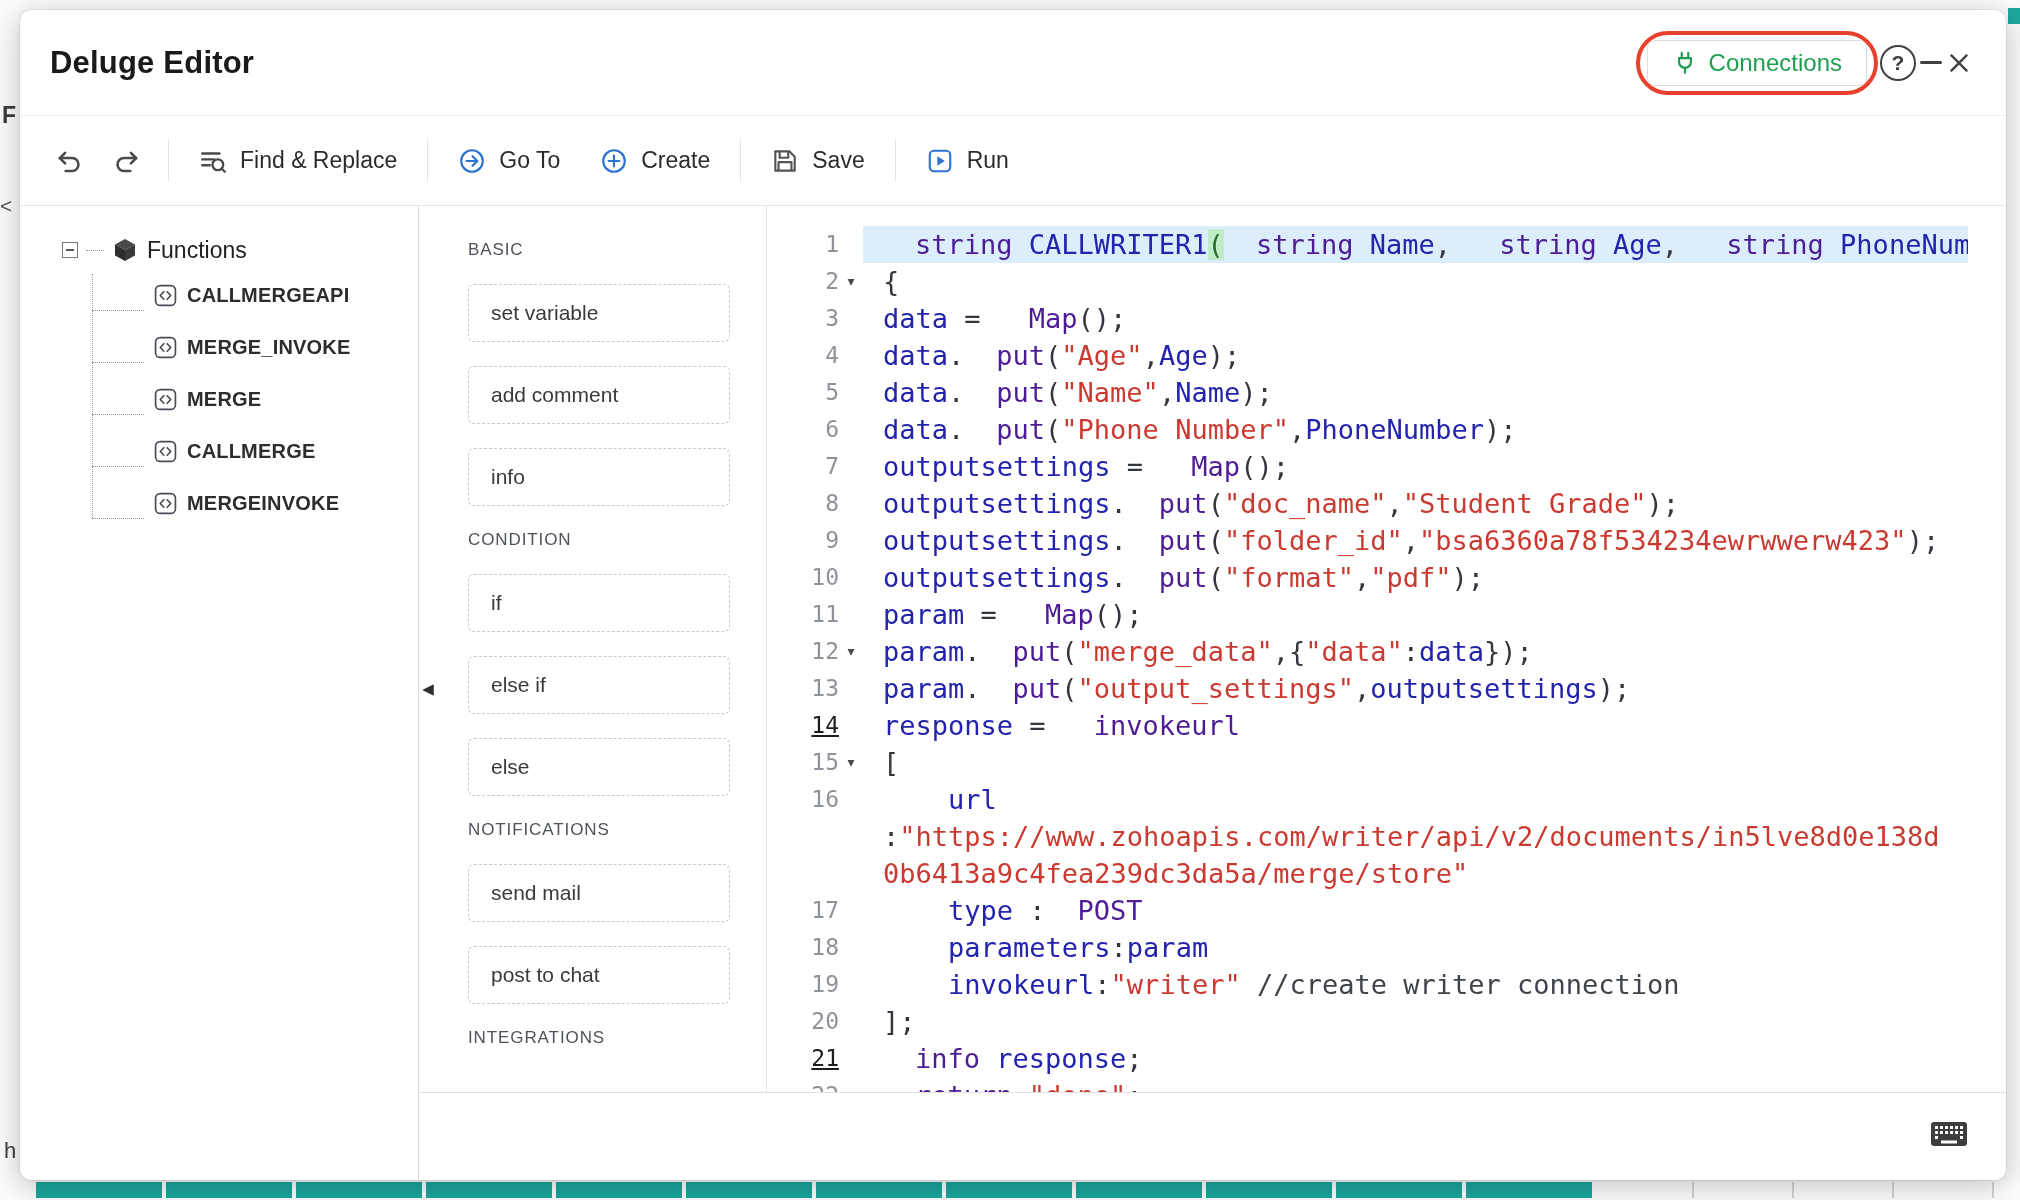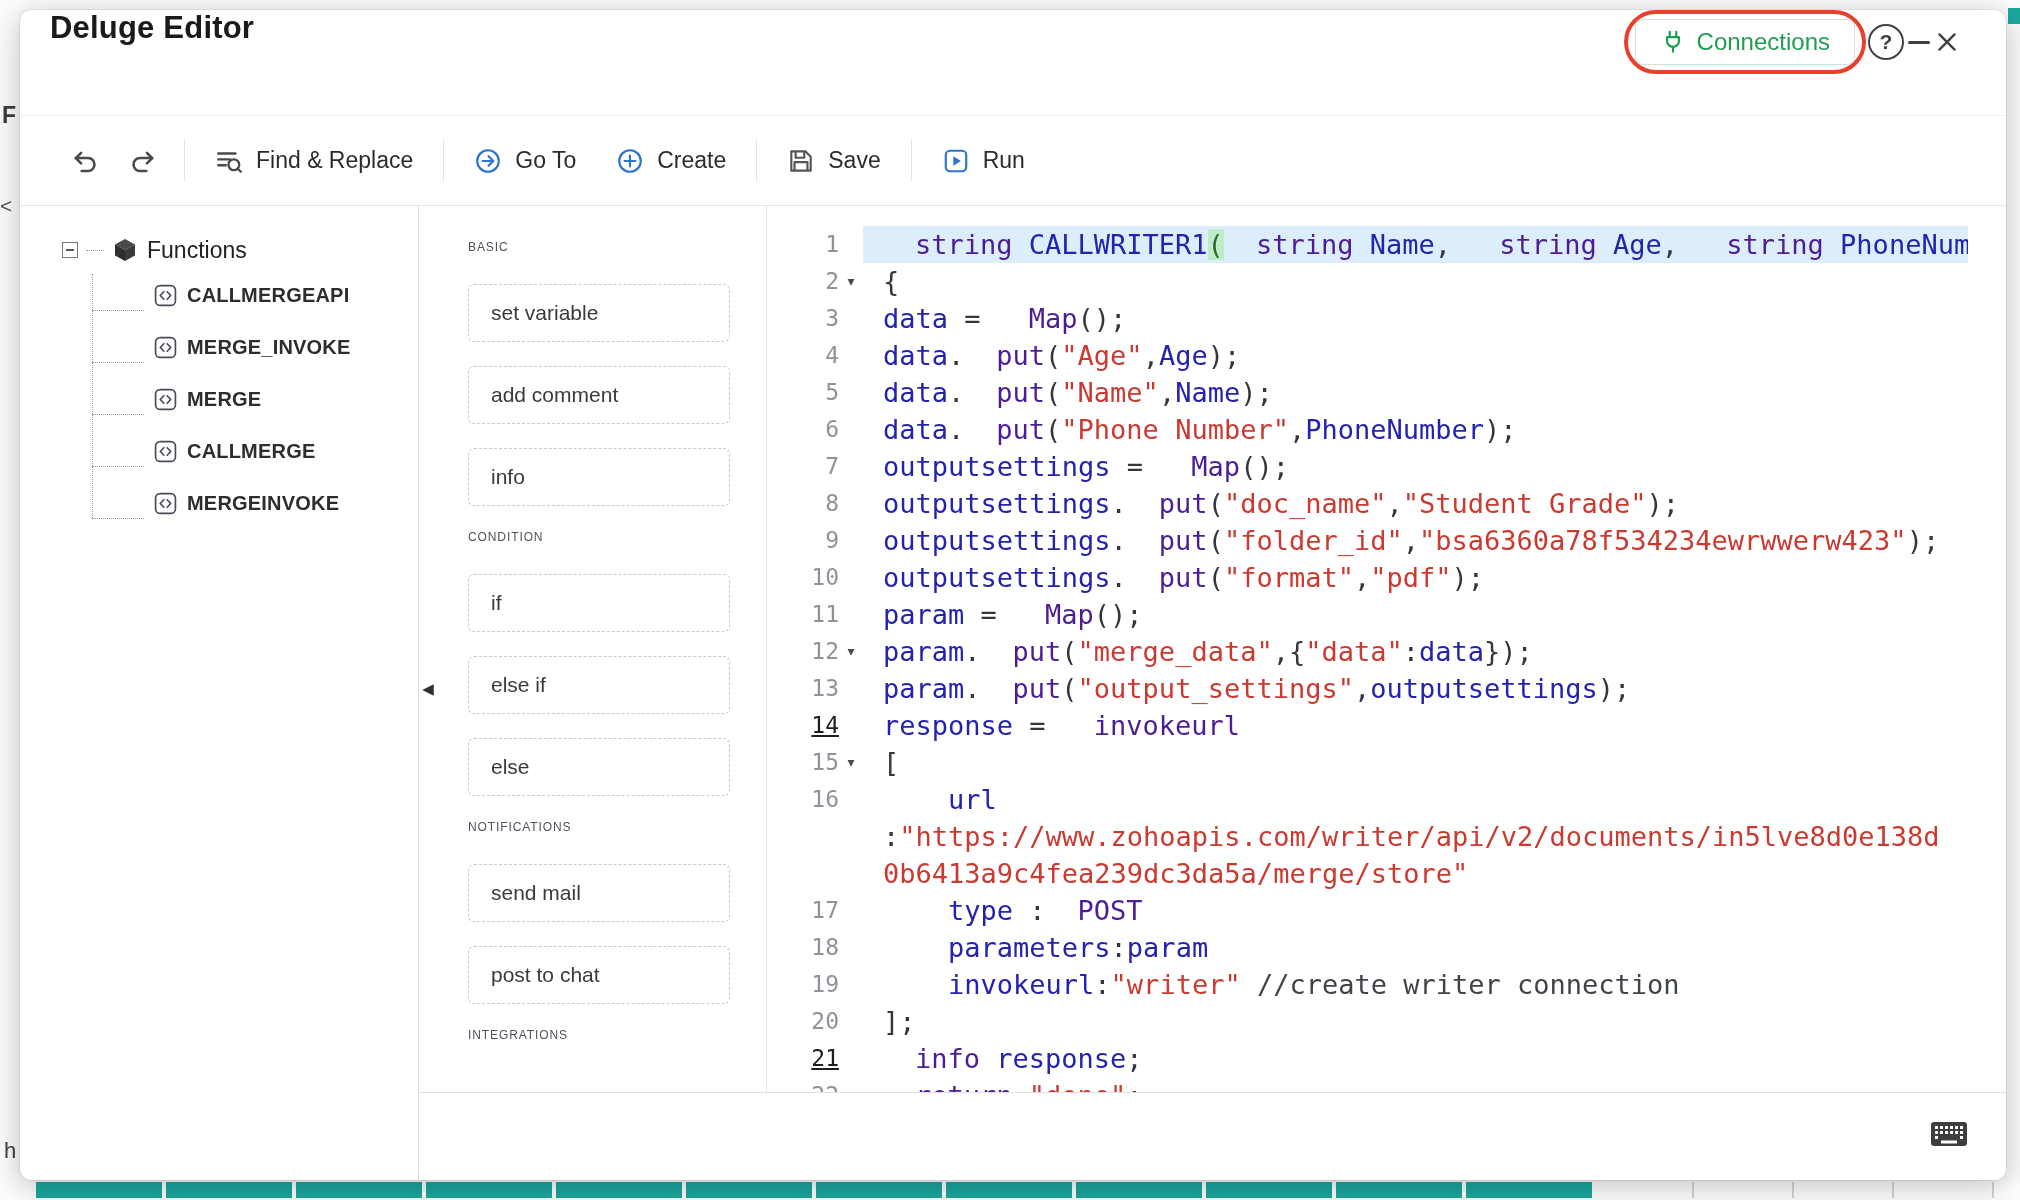--- a/index.html
+++ b/index.html
@@ -25,39 +25,39 @@
   .bg-corner { position:absolute; right:0; top:8px; width:12px; height:16px; background:#1ba89f; }
 
   
   .modal {
     position:absolute; left:20px; top:10px; width:1986px; height:1170px;
     background:#fff; border-radius:12px; overflow:hidden;
     box-shadow:0 6px 30px rgba(0,0,0,.25), 0 0 0 1px rgba(0,0,0,.05);
   }
 
   
-  .header { height:106px; display:flex; align-items:flex-start; padding:0 44px 0 30px; border-bottom:1px solid #f0f0f0; }
+  .header { height:106px; display:flex; align-items:center; padding:0 32px 0 30px; border-bottom:1px solid #f0f0f0; }
   .title { font-size:31px; font-weight:700; color:#1a1a1a; letter-spacing:.2px; }
   .header-right { margin-left:auto; display:flex; align-items:center; }
   .conn-annotation { border:4px solid #e8402d; border-radius:32px; padding:5px 7px; }
   .conn-btn {
     display:flex; align-items:center; gap:11px; background:#fff; cursor:pointer;
     border:1px solid #dcdcdc; border-radius:8px; padding:8px 24px;
     font-family:inherit; font-size:24px; color:#1e9e50;
   }
   .icon-btn { background:none; border:none; cursor:pointer; display:flex; align-items:center; justify-content:center; padding:2px; }
   .help-circle {
     width:36px; height:36px; border:2.5px solid #414141; border-radius:50%;
     display:flex; align-items:center; justify-content:center;
     font-size:21px; font-weight:700; color:#414141;
   }
   .min-bar { width:22px; height:3px; background:#414141; border-radius:2px; }
 
   
-  .toolbar { height:90px; display:flex; align-items:center; padding-left:34px; border-bottom:1px solid #e6e6e6; }
+  .toolbar { height:90px; display:flex; align-items:center; padding-left:18px; border-bottom:1px solid #e6e6e6; }
   .tbtn {
     display:flex; align-items:center; gap:13px; background:none; border:none; cursor:pointer;
     font-family:inherit; font-size:23px; color:#2b2b2b; padding:10px 20px;
   }
   .tbtn.icon-only { padding:10px 16px; }
   .tsep { width:1px; height:42px; background:#e3e3e3; margin:0 10px; }
 
   
   .body-row { display:flex; height:974px; position:relative;padding-left:20px; }
 
@@ -79,21 +79,21 @@
   .right-col { flex:1; display:flex; flex-direction:column; position:relative; min-width:0; }
   .collapse-handle {
     position:absolute; left:0px; top:468px; width:18px; height:30px; z-index:5;
     display:flex; align-items:center; justify-content:center;
     color:#2e2e2e; font-size:15px; cursor:pointer;
   }
   .work-row { display:flex; height:887px; border-bottom:1px solid #e2e2e2; overflow:hidden; }
 
   
   .snippet-panel { width:348px; flex:0 0 348px; padding:34px 37px 0 49px; border-right:1px solid #e2e2e2; overflow:hidden; }
-  .sec-label { font-size:12px; letter-spacing:.9px; color:#4d525b; font-weight:500; height:20px; margin-bottom:24px; }
+  .sec-label { font-size:17px; letter-spacing:.9px; color:#4d525b; font-weight:500; height:20px; margin-bottom:24px; }
   .snip + .sec-label { margin-top:18px; }
   .snip {
     display:flex; align-items:center; width:262px; height:58px; margin-bottom:24px;
     border:1.5px dashed #c9c9c9; border-radius:6px; background:#fff; cursor:pointer;
     padding-left:22px; font-family:inherit; font-size:21px; color:#3a3a3a; text-align:left;
   }
 
   
   .editor { flex:1; overflow:hidden; padding-top:20px; font-family:"DejaVu Sans Mono", monospace; }
   .crow { display:flex; height:37px; line-height:37px; }

